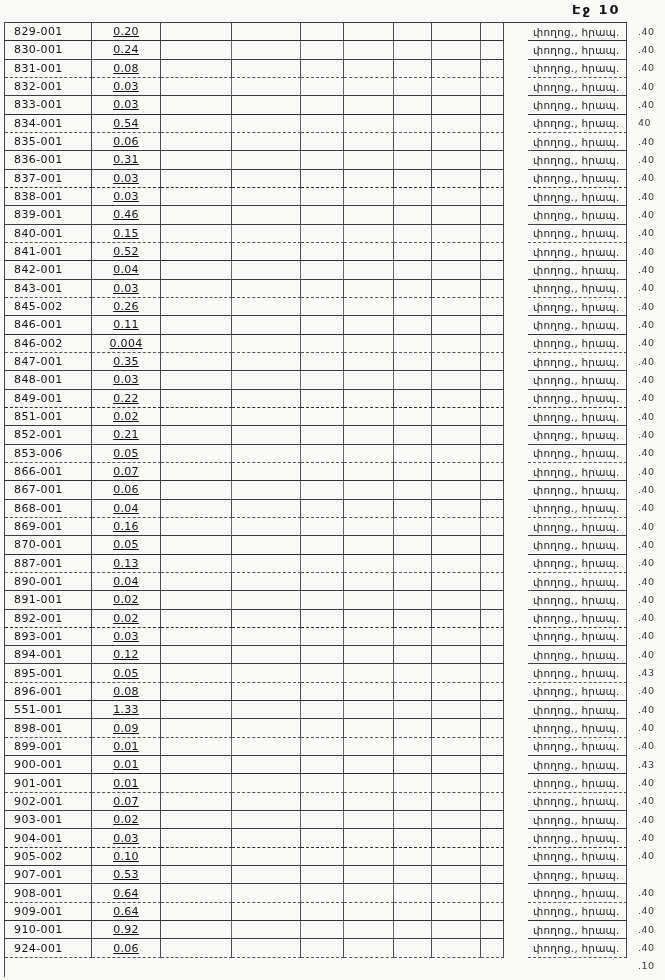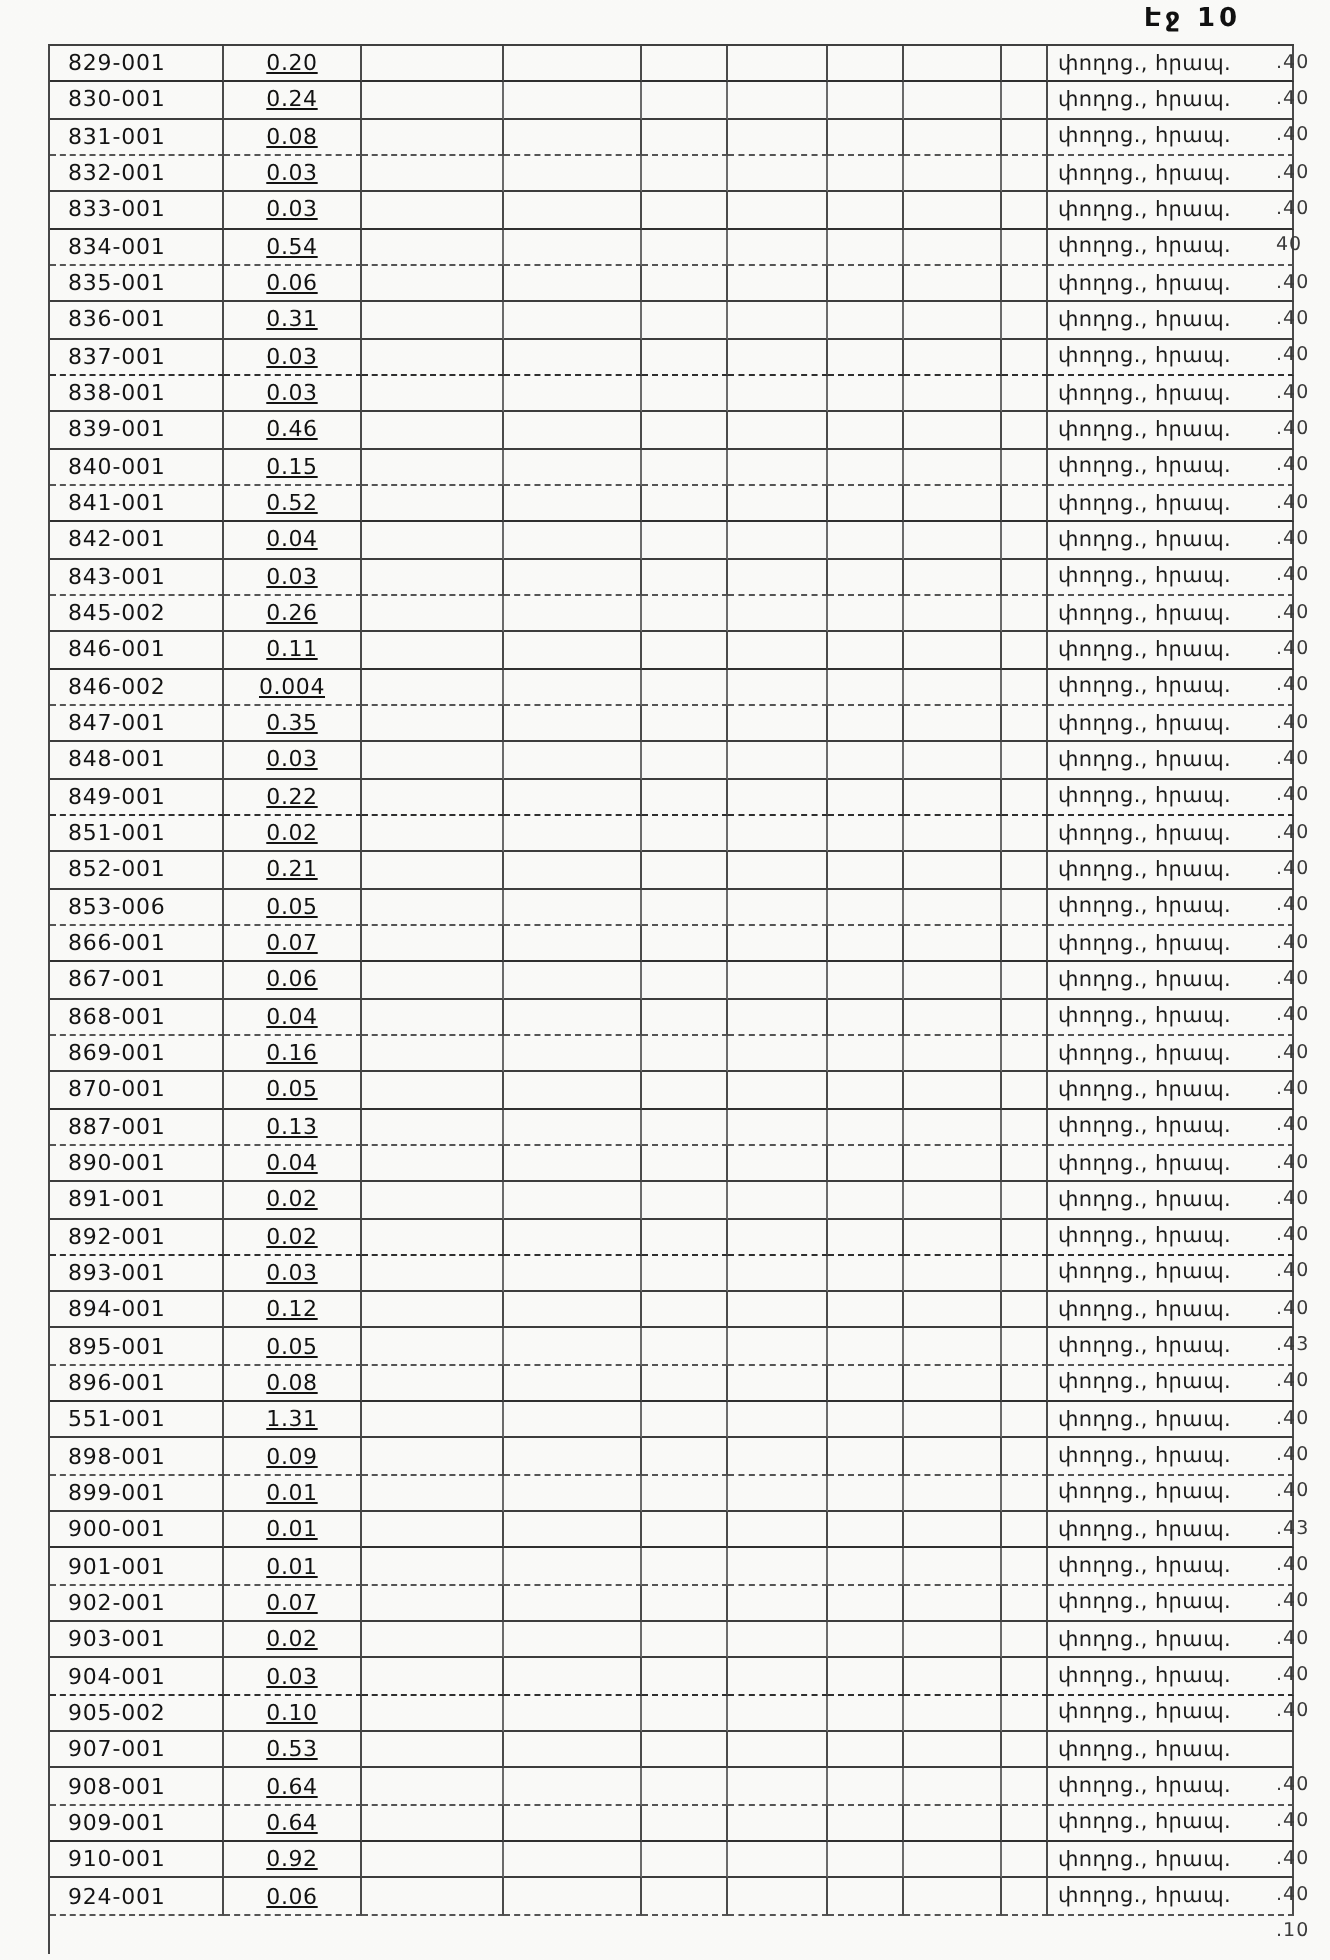--- a/index.html
+++ b/index.html
@@ -21,21 +21,21 @@
     position:absolute;
     top:2px;left:572px;
     font-size:13px;
     font-weight:bold;
     letter-spacing:2px;
     color:#111;
     text-align:center;
   }
   .table{
     position:absolute;
-    left:24px;top:22px;
+    left:4px;top:22px;
     width:622px;height:954px;
     border-top:1px solid #3f3f3f;
     border-left:1px solid #474747;
   }
   .row{
     display:grid;
     grid-template-columns:87px 69px 71px 69px 43px 50px 38px 49px 23px 123px;
     height:18.34px;
     box-sizing:border-box;
   }
@@ -63,20 +63,21 @@
     letter-spacing:0.3px;
     justify-content:center;
     color:#121212;
     text-decoration:underline;
   }
   .c-use{
     font-size:10.5px;
     padding-left:5px;
     color:#1c1c1c;
     letter-spacing:0.2px;
+    margin-left:24px;
   }
   .frag-rail{
     position:absolute;
     left:638px;top:22px;
     width:21px;height:954px;
     overflow:hidden;
     text-align:center;
   }
   .frag{
     height:18.34px;
@@ -572,21 +573,21 @@
     <div class="cell c-e"></div>
     <div class="cell c-e"></div>
     <div class="cell c-e"></div>
     <div class="cell c-e"></div>
     <div class="cell c-e"></div>
     <div class="cell c-use">փողոց., հրապ.</div>
   </div>
 
   <div class="row">
     <div class="cell c-id">551-001</div>
-    <div class="cell c-val">1.31</div>
+    <div class="cell c-val">1.33</div>
     <div class="cell c-e"></div>
     <div class="cell c-e"></div>
     <div class="cell c-e"></div>
     <div class="cell c-e"></div>
     <div class="cell c-e"></div>
     <div class="cell c-e"></div>
     <div class="cell c-e"></div>
     <div class="cell c-use">փողոց., հրապ.</div>
   </div>
 

